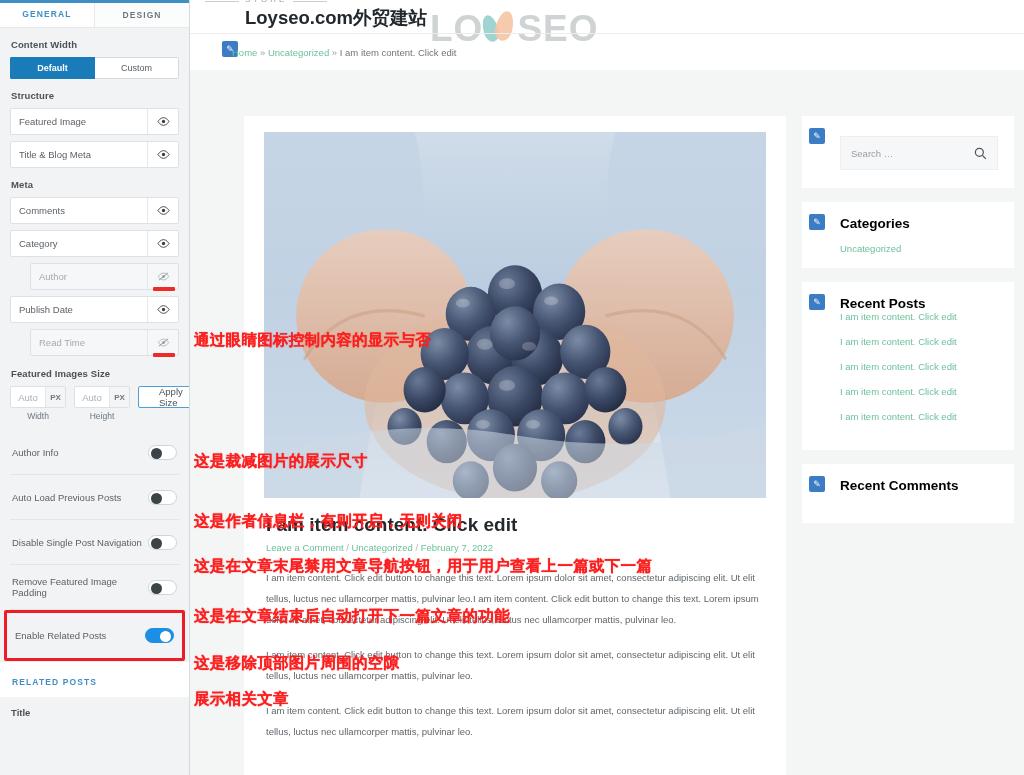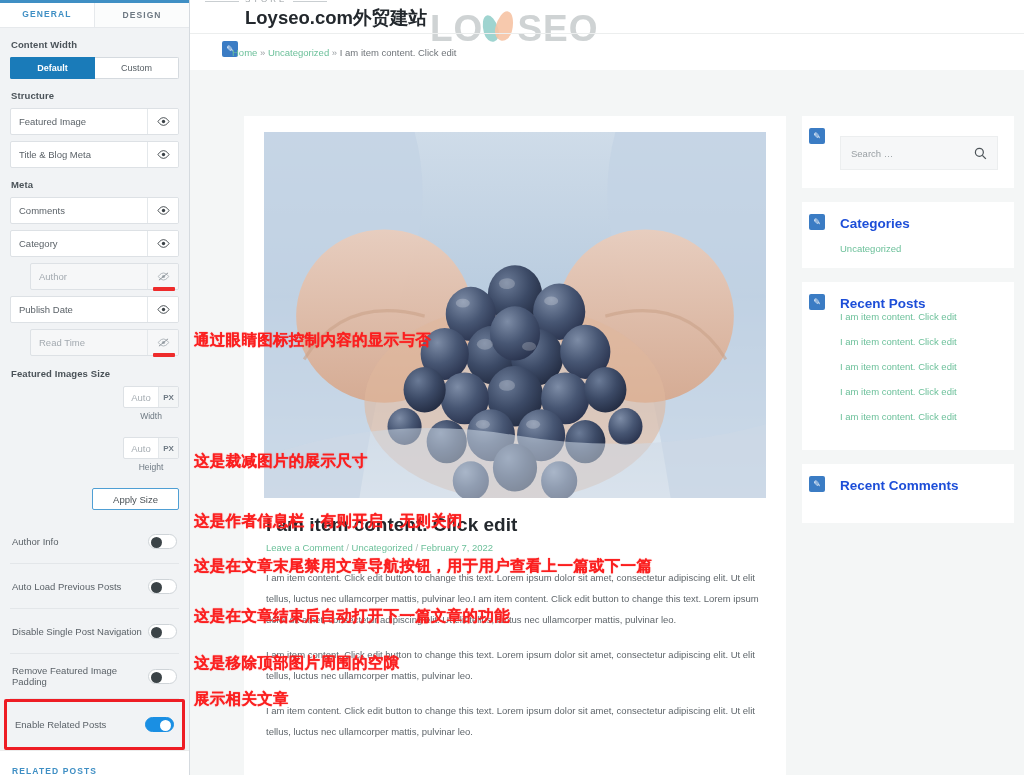--- a/index.html
+++ b/index.html
@@ -53,21 +53,21 @@
     padding-left: 8px; font-size: 9.5px; color: #5b6268;
   }
   .row-item.dim .rl { color: #a3aab0; }
   .row-item .re {
     width: 31px; display: flex; align-items: center; justify-content: center;
     border-left: 1px solid #e4e8eb; background: #fff;
   }
   .row-item.dim .re { background: #f6f7f8; }
   .eye { width: 13px; height: 13px; display: block; }
 
-  .sizebar { display: flex; align-items: flex-end; gap: 16px; margin-top: 4px; flex-direction: column; }
+  .sizebar { display: flex; align-items: flex-start; gap: 8px; margin-top: 4px; }
   .numbox { display: flex; border: 1px solid #dde1e5; border-radius: 2px; overflow: hidden; background: #fff; height: 22px; }
   .numbox .nv { width: 34px; display: flex; align-items: center; justify-content: center; font-size: 9.5px; color: #a7aeb4; }
   .numbox .nu { width: 20px; display: flex; align-items: center; justify-content: center; font-size: 8px; font-weight: bold; color: #6d7882; background: #f3f5f6; border-left: 1px solid #e4e8eb; }
   .unit-cap { font-size: 8.5px; color: #6d7882; text-align: center; margin-top: 3px; }
   .applybtn {
     height: 22px; padding: 0 20px; display: flex; align-items: center; justify-content: center;
     font-size: 9.5px; color: #4b5257; border: 1px solid #4f9fd4; border-radius: 2px; background: #fff;
     cursor: pointer;
   }
 
@@ -122,21 +122,21 @@
   }
   #article .feat { width: 100%; height: 366px; display: block; }
   .post-title { font-size: 19px; font-weight: bold; color: #23282d; margin: 16px 0 6px 2px; }
   .post-meta { font-size: 9.5px; color: #6cc09a; margin: 0 0 14px 2px; }
   .post-meta .sl { color: #a9bdb3; }
   .post-p { font-size: 9.5px; color: #5f666b; line-height: 21px; margin: 0 2px 14px 2px; }
 
   #widgets { position: absolute; left: 612px; top: 46px; width: 212px; }
   .widget { background: #fff; padding: 14px 16px; margin-bottom: 14px; position: relative; }
   .widget .w-pencil { position: absolute; left: 7px; top: 12px; }
-  .w-title { font-size: 13.5px; font-weight: bold; color: #1d4ed8; margin-left: 22px; }
+  .w-title { font-size: 13.5px; font-weight: bold; color: #000000; margin-left: 22px; }
   .search-box {
     background: #f6f7f8; border: 1px solid #eceeef; height: 34px; margin: 6px 0 4px 22px;
     display: flex; align-items: center; padding: 0 10px; justify-content: space-between;
   }
   .search-box .sp { font-size: 9.5px; color: #9aa0a4; }
   .wlink { display: block; font-size: 9.5px; color: #6cc09a; margin: 12px 0 0 22px; text-decoration: none; }
   .rp-link { display: block; font-size: 9.5px; color: #6cc09a; margin: 0 0 14px 22px; text-decoration: none; }
 
   
   .anno {

